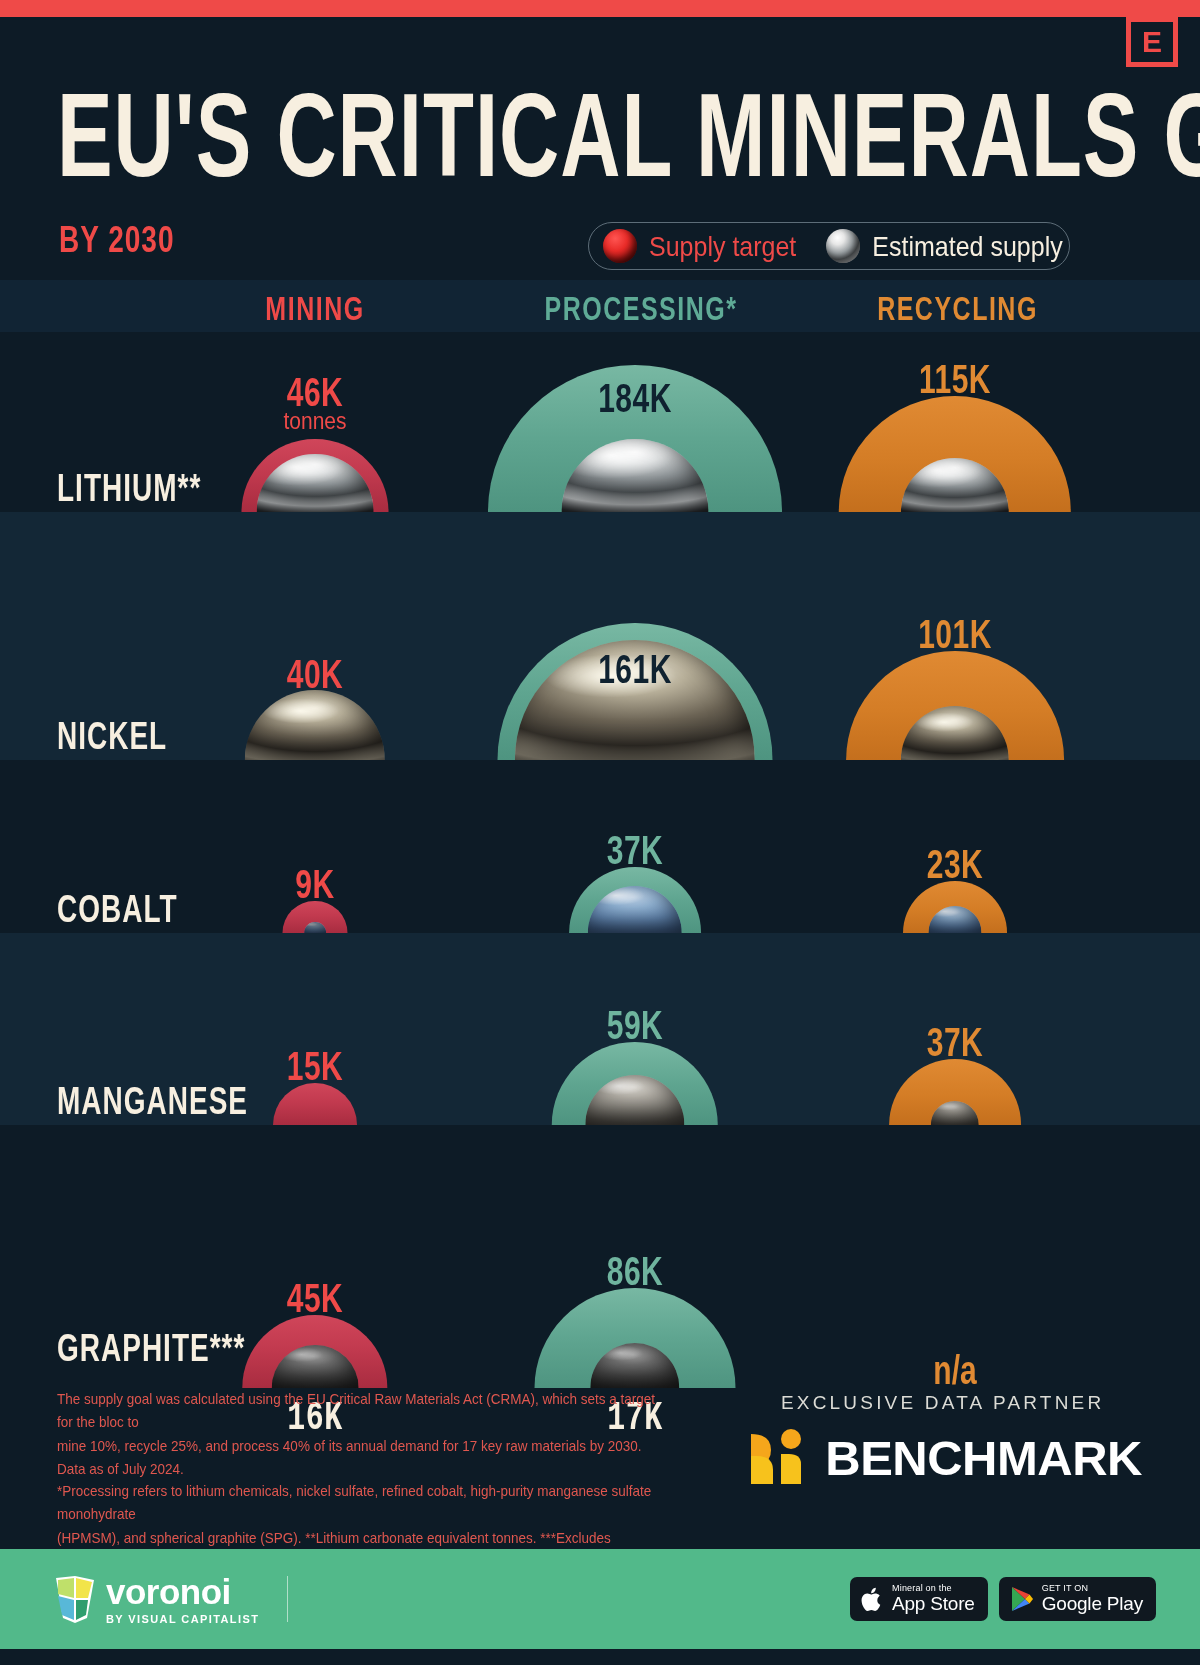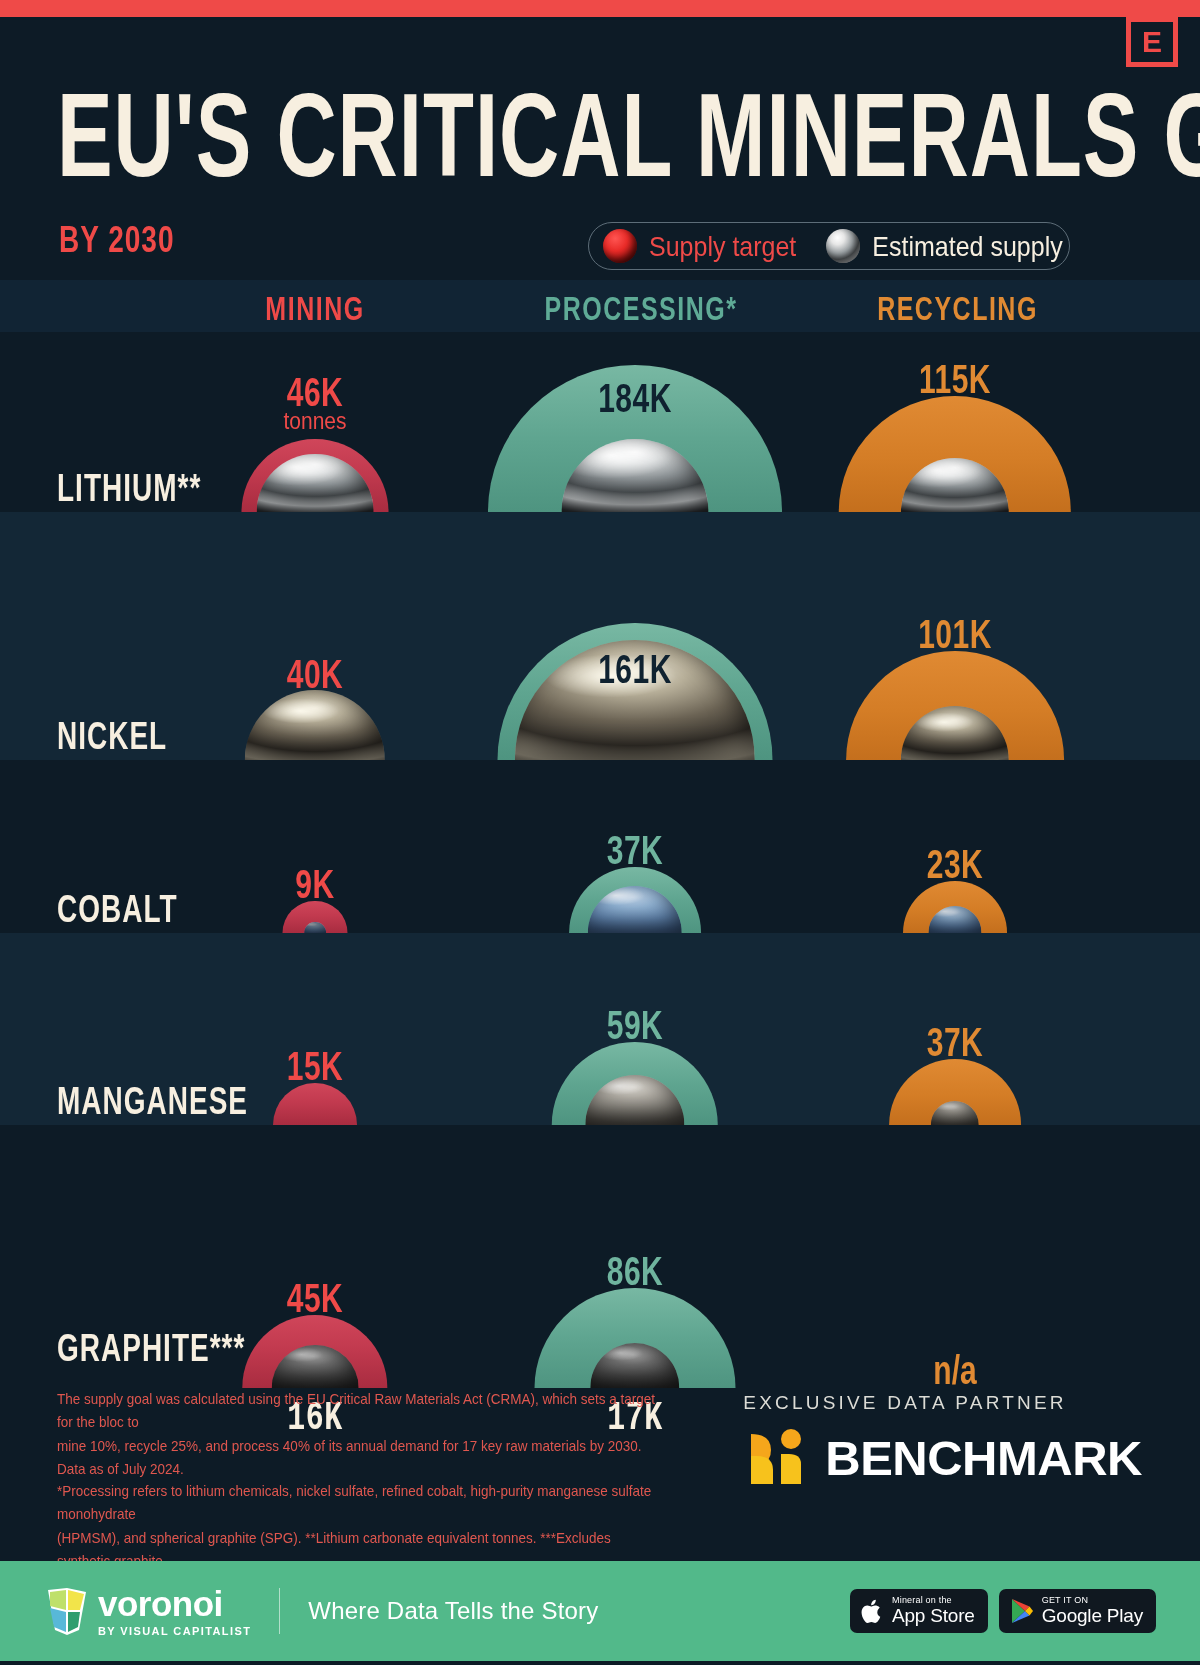--- a/index.html
+++ b/index.html
@@ -236,21 +236,21 @@
     font-family: "Liberation Sans Narrow", "Liberation Sans", sans-serif;
     font-size: 13.5px;
     line-height: 1.62;
     transform: scaleY(1.06);
     transform-origin: left top;
   }
   .notes .src { display: block; font-weight: bold; margin-top: 4px; }
 
   .partner {
     position: absolute; right: 58px; top: 1392px;
-    text-align: left;
+    text-align: center;
   }
   .partner-label {
     color: #dcdcd6;
     font-family: "Liberation Sans", sans-serif;
     font-size: 19px;
     letter-spacing: 3.2px;
   }
   .bm-logo {
     display: flex; align-items: center; justify-content: flex-end;
     margin-top: 12px;
@@ -260,24 +260,24 @@
     color: #ffffff;
     font-family: "Liberation Sans", sans-serif;
     font-weight: bold;
     font-size: 49px;
     letter-spacing: -0.5px;
     line-height: 1;
   }
 
   
   .vbar {
-    position: absolute; left: 0; bottom: 4px;
+    position: absolute; left: 0; bottom: 16px;
     width: 1200px; height: 100px;
     background: #52b98a;
-    display: flex; align-items: center;
+    display: flex; align-items: center; padding-left: 8px;
   }
   .v-logo { display: flex; align-items: center; margin-left: 46px; }
   .v-mark { width: 42px; height: 50px; flex: 0 0 auto; }
   .v-text { margin-left: 10px; }
   .v-name {
     color: #ffffff;
     font-family: "Liberation Sans", sans-serif;
     font-weight: bold;
     font-size: 35px;
     line-height: 1;
@@ -541,21 +541,20 @@
         <polygon points="22,4 38,8 34,24 22,24" fill="#f2e44a"></polygon>
         <polygon points="4,22 20,26 20,46 8,41" fill="#58b8d8"></polygon>
         <polygon points="22,26 34,26 32,41 22,46" fill="#2f9e6e"></polygon>
       </svg>
       <div class="v-text">
         <div class="v-name">voronoi</div>
         <div class="v-sub">BY VISUAL CAPITALIST</div>
       </div>
     </div>
     <div class="v-divider"></div>
-    <div class="v-tag">Where Data Tells the Story</div>
 
     <div class="badges">
       <div class="badge">
         <svg width="23" height="27" viewBox="0 0 23 27">
           <path d="M16.3 14.2c0-3 2.4-4.4 2.5-4.5-1.4-2-3.5-2.3-4.3-2.3-1.8-.2-3.5 1.1-4.4 1.1-.9 0-2.3-1.1-3.8-1-2 .03-3.8 1.1-4.8 2.9-2 3.5-.5 8.7 1.5 11.6 1 1.4 2.1 3 3.6 2.9 1.5-.06 2-.9 3.8-.9 1.8 0 2.2.9 3.8.9 1.6 0 2.6-1.4 3.5-2.8 1.1-1.6 1.6-3.2 1.6-3.3-.04-.02-3-1.2-3-4.6z" fill="#ffffff"></path>
           <path d="M13.6 5.5c.8-1 1.3-2.3 1.2-3.7-1.2.05-2.6.8-3.4 1.8-.7.9-1.4 2.3-1.2 3.6 1.3.1 2.6-.7 3.4-1.7z" fill="#ffffff"></path>
         </svg>
         <div class="badge-txt">
           <span class="badge-small">Mineral on the</span>
           <span class="badge-big">App Store</span>

